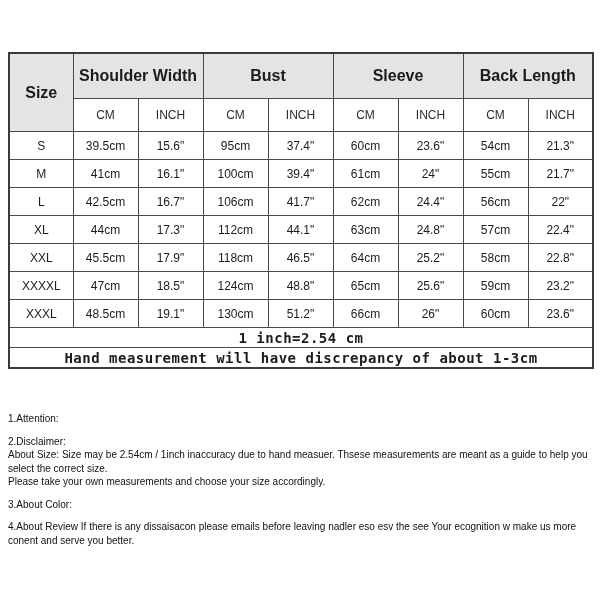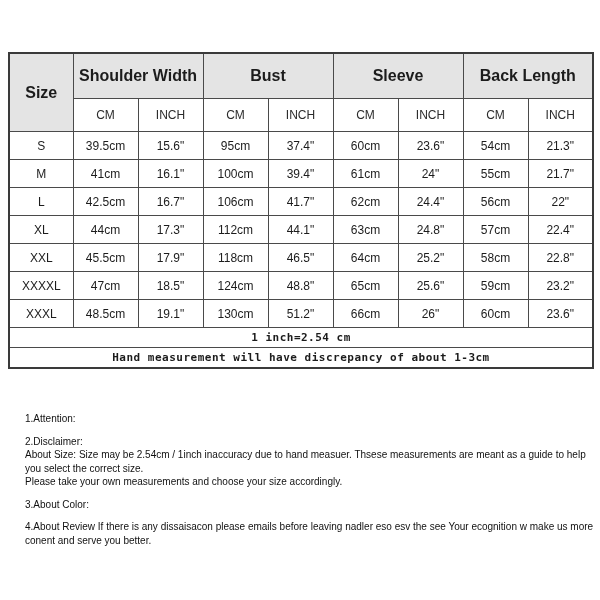--- a/index.html
+++ b/index.html
@@ -20,27 +20,27 @@
     height:44px;background:#e4e4e4;font-size:16px;font-weight:bold;color:#1c1c1c;
   }
   th.size-head{background:#e4e4e4;font-size:13px;font-weight:bold;}
   tr.unit-row th{
     height:32px;background:#ffffff;font-weight:normal;font-size:12px;color:#2b2b2b;
   }
   tbody td{height:27px;font-size:12px;font-weight:normal;background:#ffffff;}
   tfoot td{
     height:19px;background:#ffffff;
     font-family:"DejaVu Sans Mono","Liberation Mono",monospace;
-    font-weight:bold;font-size:11px;letter-spacing:0.5px;margin-top:19px;
+    font-weight:bold;font-size:14px;letter-spacing:0.5px;margin-top:19px;
   }
   .notes{
     position:absolute;left:8px;top:412px;width:588px;
     font-size:10px;line-height:13.5px;color:#111111;
   }
-  .note{margin:0 0 9px 17px;}
+  .note{margin:0 0 9px 0;}
   .note-title{white-space:pre-line;}
   .note-body{white-space:pre-line;}
 </style>
 </head>
 <body>
 
 <div class="canvas">
   <table class="size-table">
     <colgroup id="cols">
         <col style="width: 64px;">

